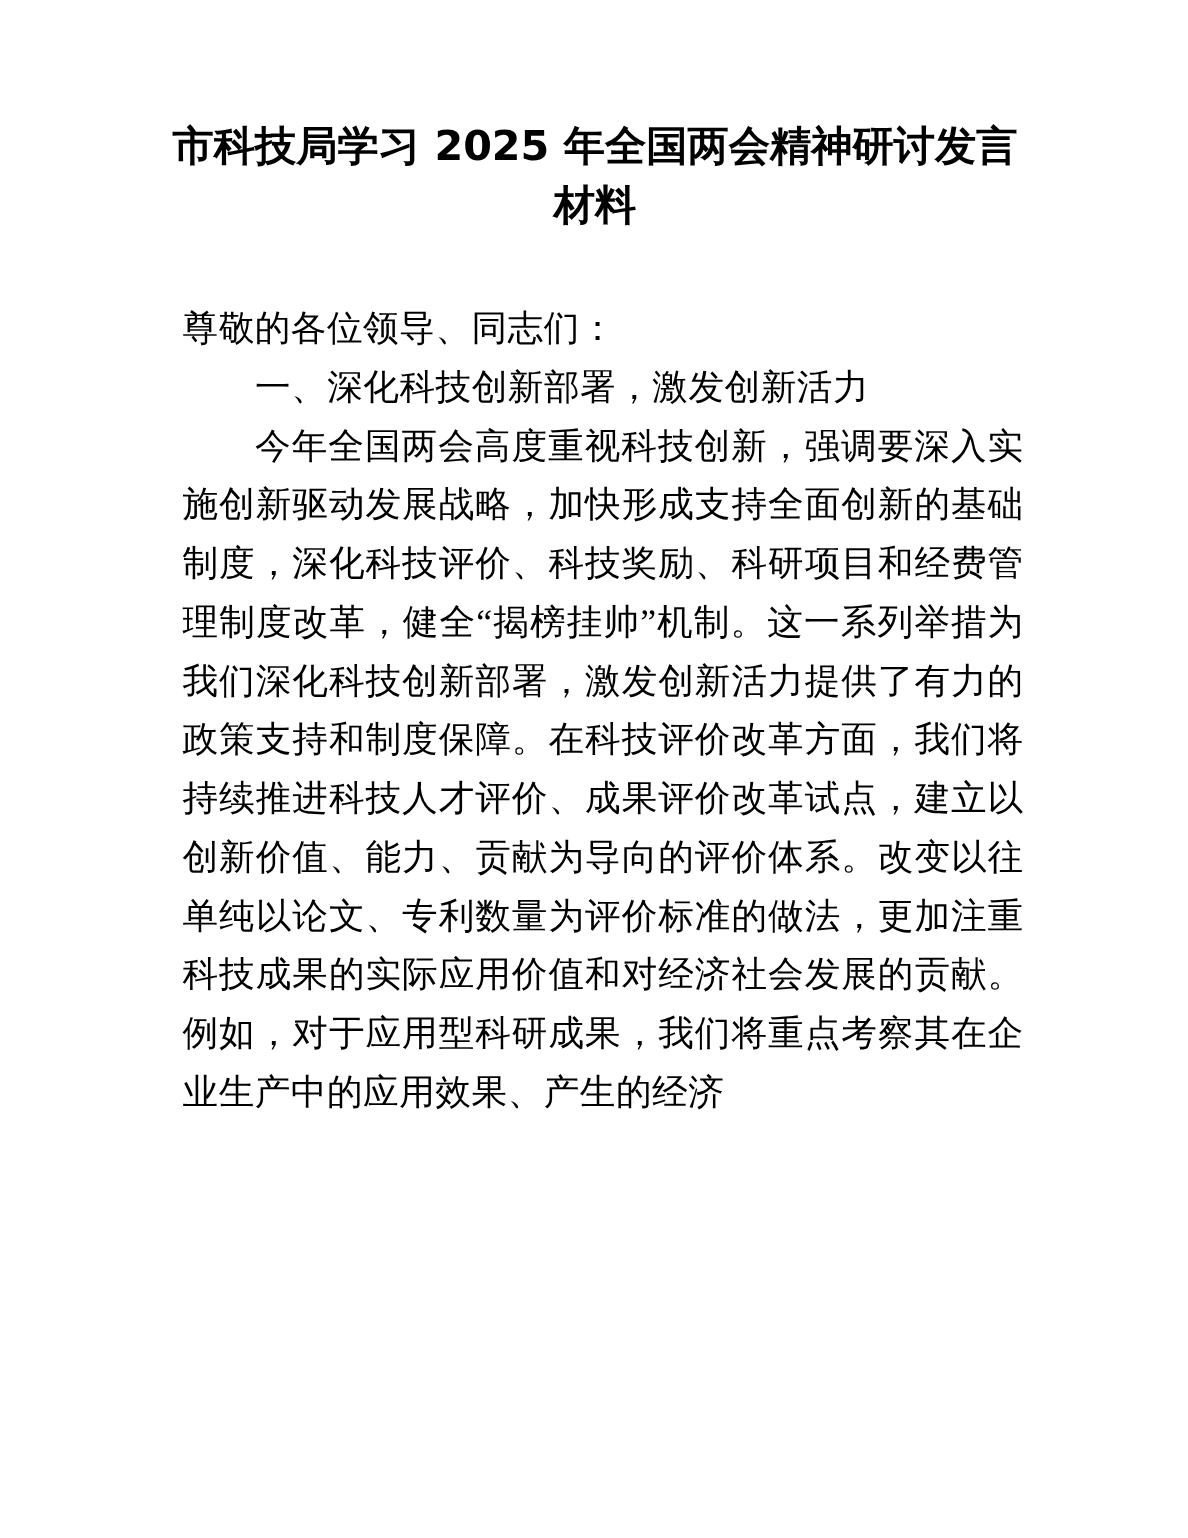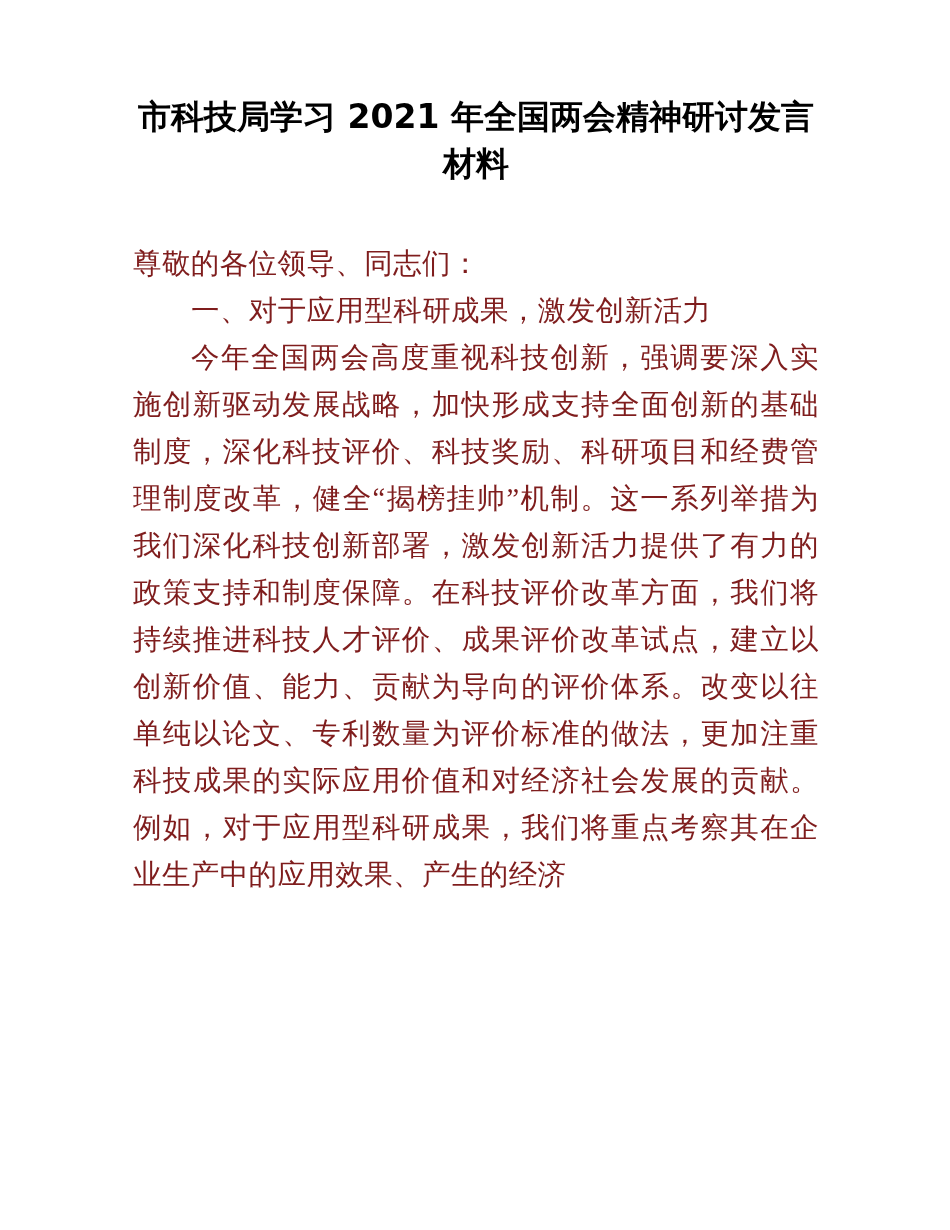--- a/index.html
+++ b/index.html
@@ -36,49 +36,49 @@
     padding-top: 93px;
     color: #000000;
   }
   .body-block {
     margin-top: 53px;
   }
   p.para {
     font-family: "Liberation Serif", "DejaVu Serif", serif;
     font-size: 28.5px;
     line-height: 47px;
-    margin: 0 0 0 0;
+    margin: 0 0 0 13px;
     text-align: justify;
     text-justify: inter-ideograph;
     text-align-last: left;
-    color: #7f1d1d;
+    color: #000000;
     letter-spacing: 0.4px;
   }
   p.indent {
     text-indent: 58px;
   }
   p.salutation {
     text-indent: 0;
   }
   p.section-heading {
     text-indent: 58px;
   }
 </style>
 </head>
 <body>
 
 <div class="page">
   <div class="content">
 
-    <h1 class="doc-title">市科技局学习 2021 年全国两会精神研讨发言材料</h1>
+    <h1 class="doc-title">市科技局学习 2025 年全国两会精神研讨发言材料</h1>
 
     <div class="body-block">
 
       <p class="para salutation">尊敬的各位领导、同志们：</p>
 
 
-      <p class="para section-heading">一、对于应用型科研成果，激发创新活力</p>
+      <p class="para section-heading">一、深化科技创新部署，激发创新活力</p>
 
       <p class="para indent">今年全国两会高度重视科技创新，强调要深入实施创新驱动发展战略，加快形成支持全面创新的基础制度，深化科技评价、科技奖励、科研项目和经费管理制度改革，健全“揭榜挂帅”机制。这一系列举措为我们深化科技创新部署，激发创新活力提供了有力的政策支持和制度保障。在科技评价改革方面，我们将持续推进科技人才评价、成果评价改革试点，建立以创新价值、能力、贡献为导向的评价体系。改变以往单纯以论文、专利数量为评价标准的做法，更加注重科技成果的实际应用价值和对经济社会发展的贡献。例如，对于应用型科研成果，我们将重点考察其在企业生产中的应用效果、产生的经济</p>
 
     </div>
   </div>
 </div>
 
 </body></html>

